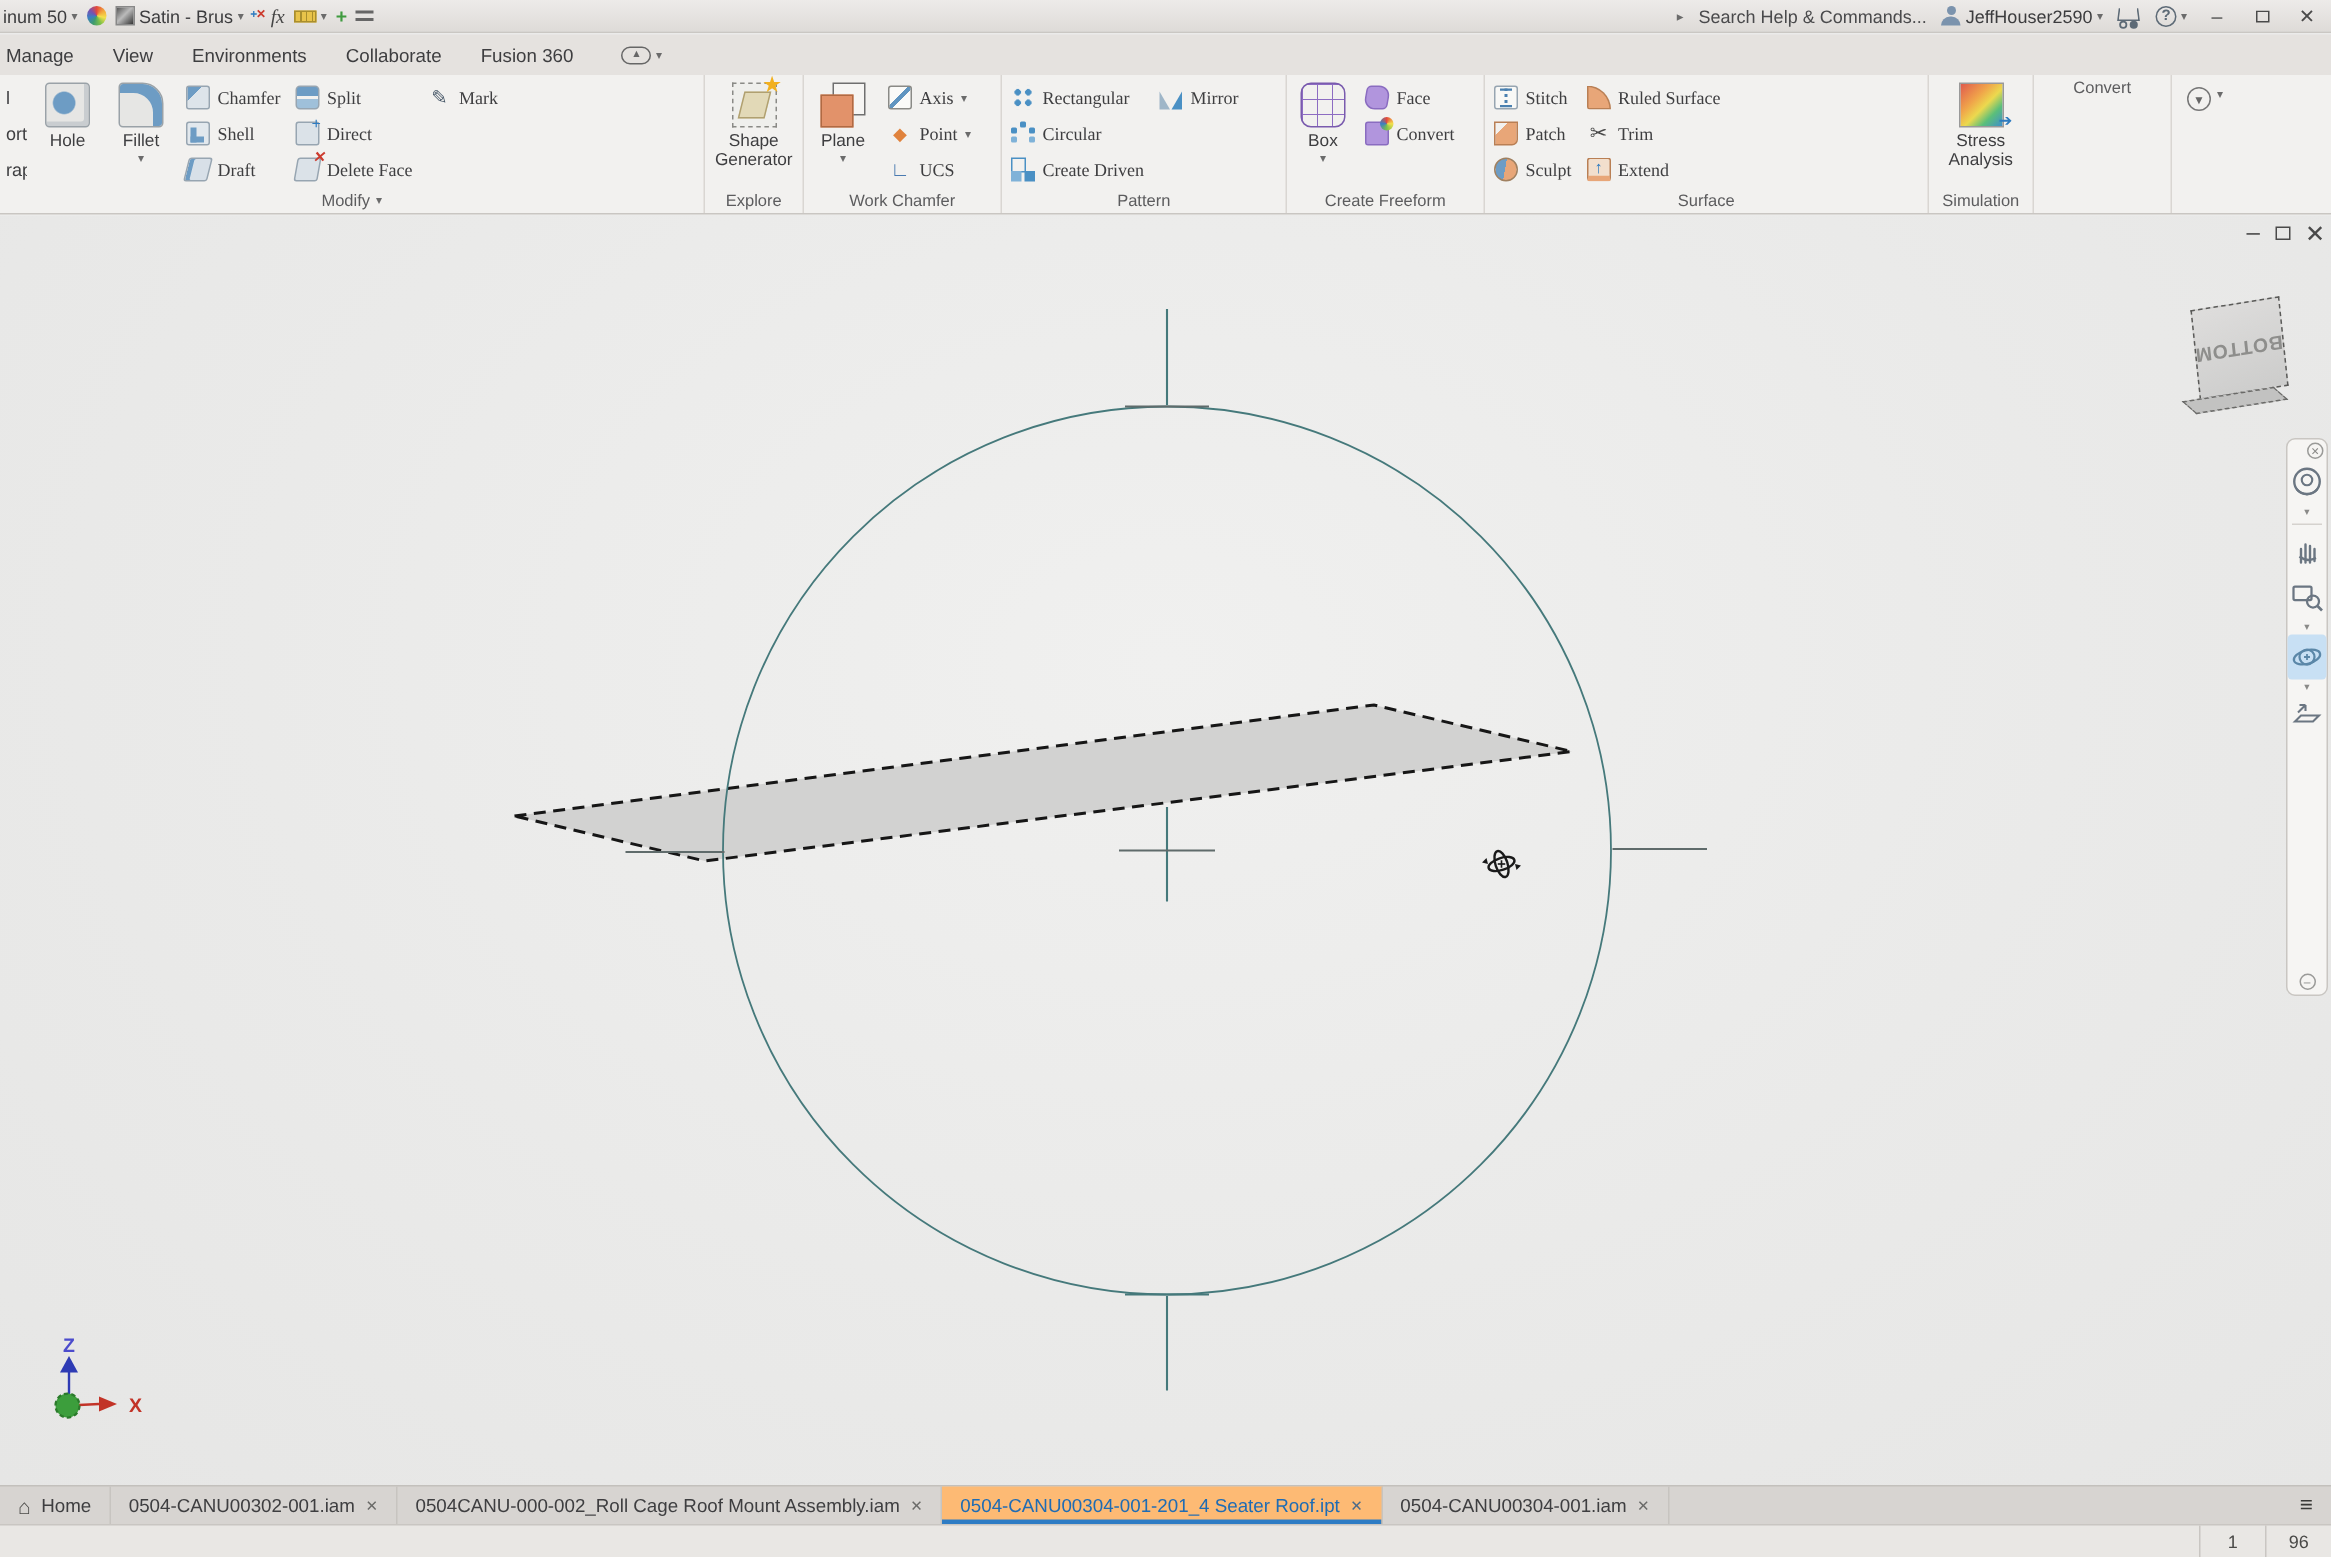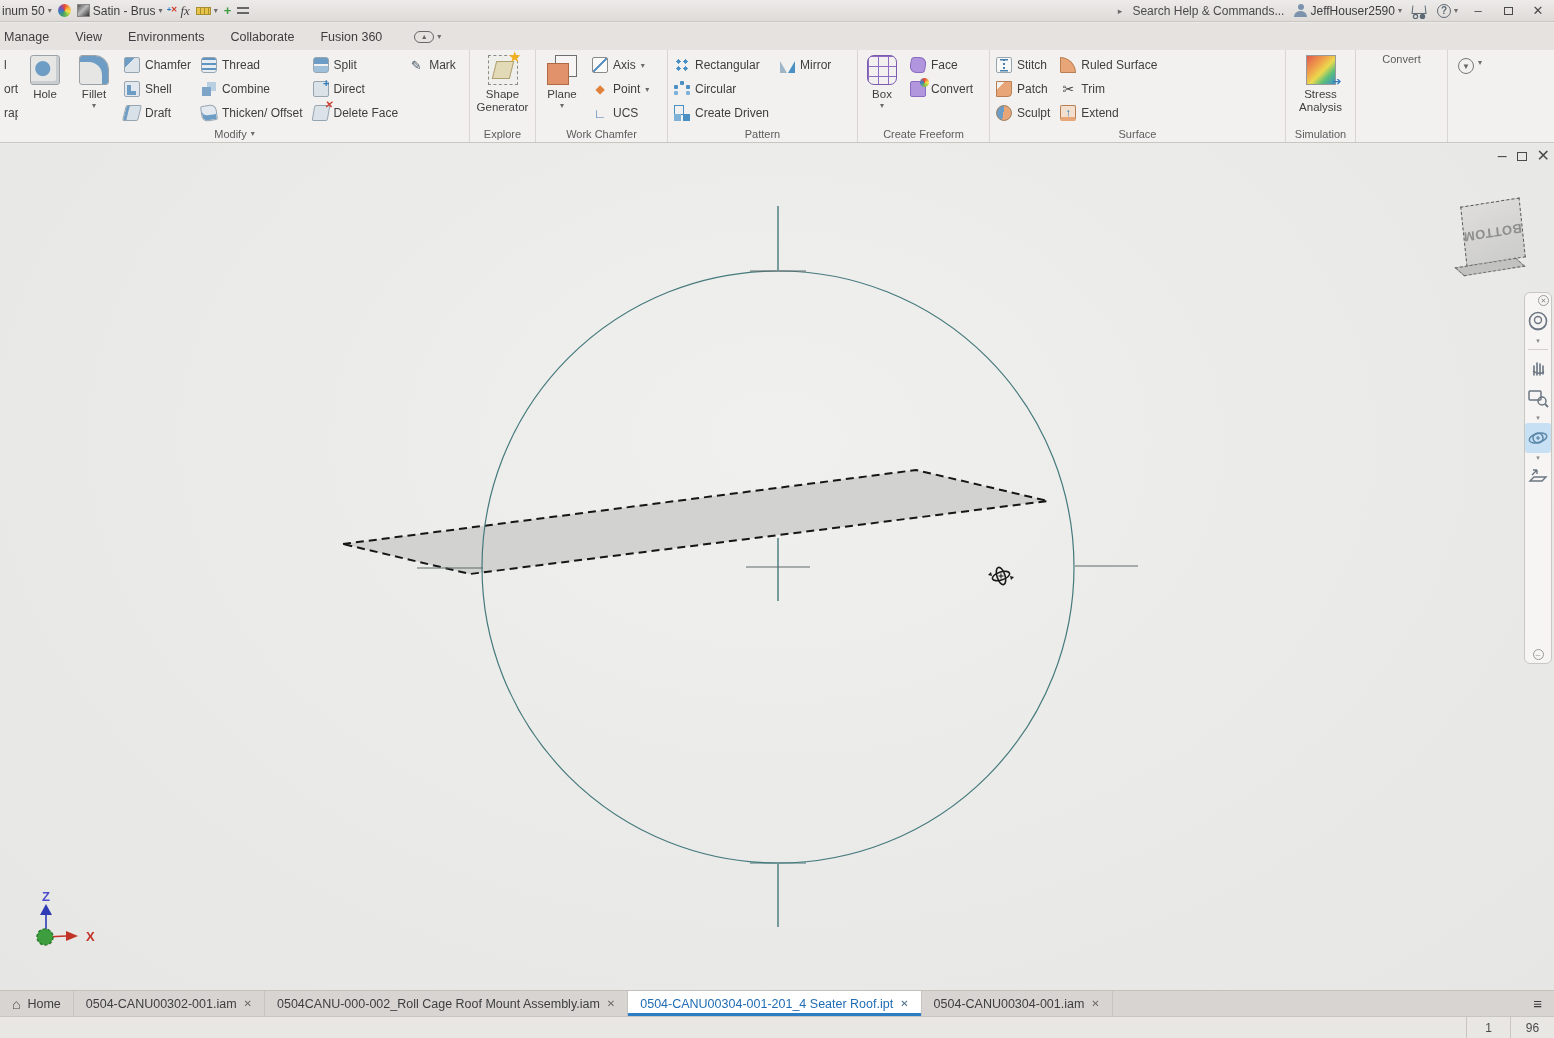--- a/index.html
+++ b/index.html
@@ -45,21 +45,21 @@
   .rt-ic { width:20px; height:12px; border:1.3px solid #666; border-radius:6px; display:inline-flex; align-items:center; justify-content:center; font-size:7px; color:#666; }
 
   
   #ribbon { position:absolute; left:0; top:50px; width:1554px; height:93px;
     background:#f2f1ef; border-bottom:1px solid #c9c6c2; display:flex; }
   .rgroup { border-right:1px solid #d9d6d2; display:flex; flex-direction:column; flex:0 0 auto; }
   .rg-body { flex:1; display:flex; align-items:flex-start; padding:3px 4px 0 4px; gap:6px; }
   .rg-label { height:17px; text-align:center; font-size:11px; color:#5c5c5e; display:flex; align-items:center; justify-content:center; gap:4px; }
   .bigbtn { width:50px; display:flex; flex-direction:column; align-items:center; font-size:11.5px; line-height:1.15; text-align:center; padding-top:2px; }
   .bigbtn .bi { margin-bottom:3px; }
-  .smallcol { display:flex; flex-direction:column; }
+  .smallcol { display:flex; flex-direction:column;font-family:Liberation Serif, serif; }
   .smallbtn { height:24px; display:flex; align-items:center; gap:5px; font-size:12px; white-space:nowrap; padding:0 2px; }
   .cutoffcol { width:14px; overflow:hidden; display:flex; flex-direction:column; font-size:12px; color:#3e3e40; }
   .cutoffcol span { height:24px; display:flex; align-items:center; }
 
   
   .bi { width:30px; height:30px; position:relative; flex:0 0 auto; }
   .bi-hole { background:radial-gradient(circle at 42% 45%, #6d9cc4 0 7px, #e6e6e4 8px); border:1px solid #9aa2a8; border-radius:3px; box-shadow:inset -3px -3px 0 #c9cdd0; }
   .bi-fillet { background:#e6e6e4; border:1px solid #9aa2a8; border-radius:3px 14px 3px 3px; box-shadow:inset -6px 6px 0 #6d9cc4; }
   .bi-shapegen { background:#efefec; border:1.5px dashed #8a8a86; }
   .bi-shapegen::after { content:"★"; position:absolute; right:-5px; top:-8px; color:#f2b01e; font-size:15px; }
@@ -147,21 +147,21 @@
   .nav-sep { width:20px; border-top:1px solid #d5d2ce; margin:3px 0; }
   .nav-active { background:#c8e0f4; border-radius:3px; }
   .nav-collapse { margin-top:auto; margin-bottom:3px; width:11px; height:11px; border:1px solid #9a9a98; border-radius:50%;
     font-size:8px; color:#8a8a88; display:flex; align-items:center; justify-content:center; }
 
   
   #doctabs { position:absolute; left:0; top:990px; width:1554px; height:26px;
     background:#d7d4d1; border-top:1px solid #c3c0bc; display:flex; align-items:stretch; font-size:12.5px; }
   .dtab { display:flex; align-items:center; gap:7px; padding:0 12px; border-right:1px solid #c7c4c0; color:#3e3e40; white-space:nowrap; }
   .dtab .x { color:#6a6a68; font-size:10px; }
-  .dtab-active { background:#ffffff; color:#1f6cb4; box-shadow:inset 0 -3px 0 #2e7cc4; }
+  .dtab-active { background:#fdba74; color:#1f6cb4; box-shadow:inset 0 -3px 0 #2e7cc4; }
   .dtab-active .x { color:#4a6a8a; }
   .home-ic { font-size:14px; color:#4a4a48; }
   #doctabs-burger { margin-left:auto; padding:0 12px; display:flex; align-items:center; font-size:15px; color:#3a3a38; font-weight:bold; }
 
   
   #statusbar { position:absolute; left:0; top:1016px; width:1554px; height:22px;
     background:#e9e7e4; border-top:1px solid #c9c6c2; display:flex; justify-content:flex-end; font-size:12px; color:#4a4a48; }
   .status-cell { border-left:1px solid #c9c6c2; display:flex; align-items:center; justify-content:center; }
 </style>
 </head>
@@ -257,34 +257,20 @@
             <span class="ic ic-shell"></span>
             <span>Shell</span>
           </div>
         <div class="smallbtn">
             <span class="ic ic-draft"></span>
             <span>Draft</span>
           </div>
       </div>
       <div class="smallcol">
         <div class="smallbtn">
-            <span class="ic ic-thread"></span>
-            <span>Thread</span>
-          </div>
-        <div class="smallbtn">
-            <span class="ic ic-combine"></span>
-            <span>Combine</span>
-          </div>
-        <div class="smallbtn">
-            <span class="ic ic-thicken"></span>
-            <span>Thicken/ Offset</span>
-          </div>
-      </div>
-      <div class="smallcol">
-        <div class="smallbtn">
             <span class="ic ic-split"></span>
             <span>Split</span>
           </div>
         <div class="smallbtn">
             <span class="ic ic-direct"></span>
             <span>Direct</span>
           </div>
         <div class="smallbtn">
             <span class="ic ic-delface"></span>
             <span>Delete Face</span>

